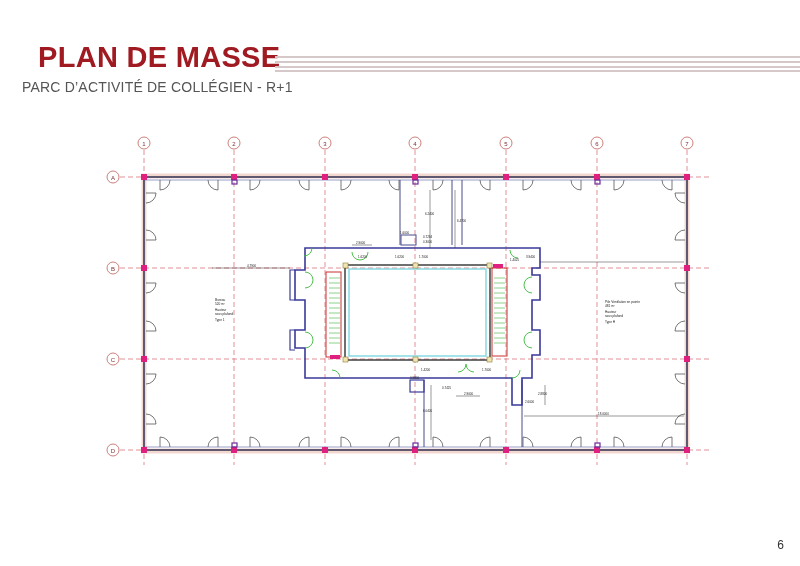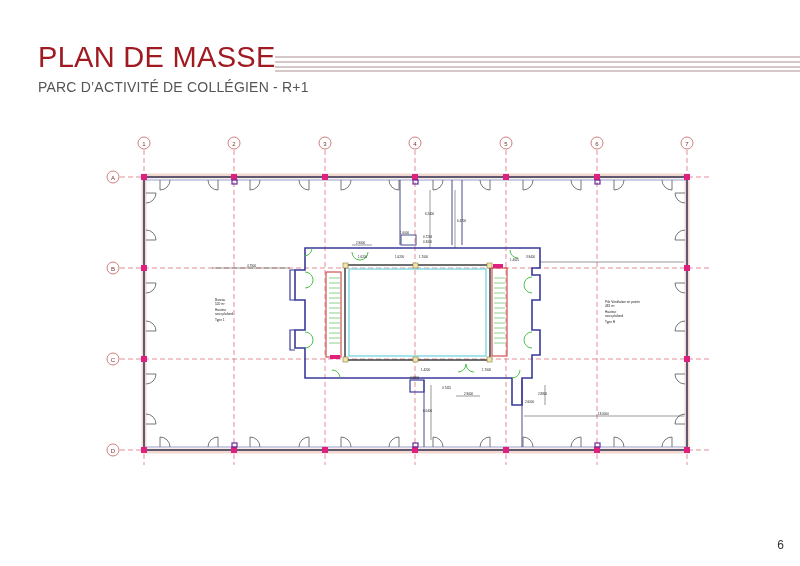--- a/index.html
+++ b/index.html
@@ -1,18 +1,18 @@
 <!DOCTYPE html>
 <html><head>
 <meta charset="utf-8">
 <style>
   html, body { margin:0; padding:0; }
   body { width:800px; height:566px; background:#ffffff; position:relative; overflow:hidden; font-family:"Liberation Sans", sans-serif; }
-  .title { position:absolute; left:38px; top:43px; font-family:"Liberation Sans", sans-serif; font-weight:normal; font-size:29px; color:#a01a22; letter-spacing:0.3px; line-height:1; }
-  .subtitle { position:absolute; left:38px; top:80px; font-size:14px; color:#555555; letter-spacing:0.2px; line-height:1; }
+  .title { position:absolute; left:38px; top:43px; font-family:"Liberation Sans", sans-serif; font-weight:bold; font-size:29px; color:#a01a22; letter-spacing:0.3px; line-height:1; }
+  .subtitle { position:absolute; left:22px; top:80px; font-size:14px; color:#555555; letter-spacing:0.2px; line-height:1; }
   .rule { position:absolute; left:275px; right:0; height:2px; background:#d6c8c8; }
   .page-num { position:absolute; right:16px; bottom:14px; font-size:12px; color:#333333; }
   svg.plan { position:absolute; left:0; top:0; }
   .t { font-family:"Liberation Sans", sans-serif; }
 </style>
 </head>
 <body>
 
 <div class="title">PLAN DE MASSE</div>
 <div class="subtitle">PARC D’ACTIVITÉ DE COLLÉGIEN - R+1</div>

